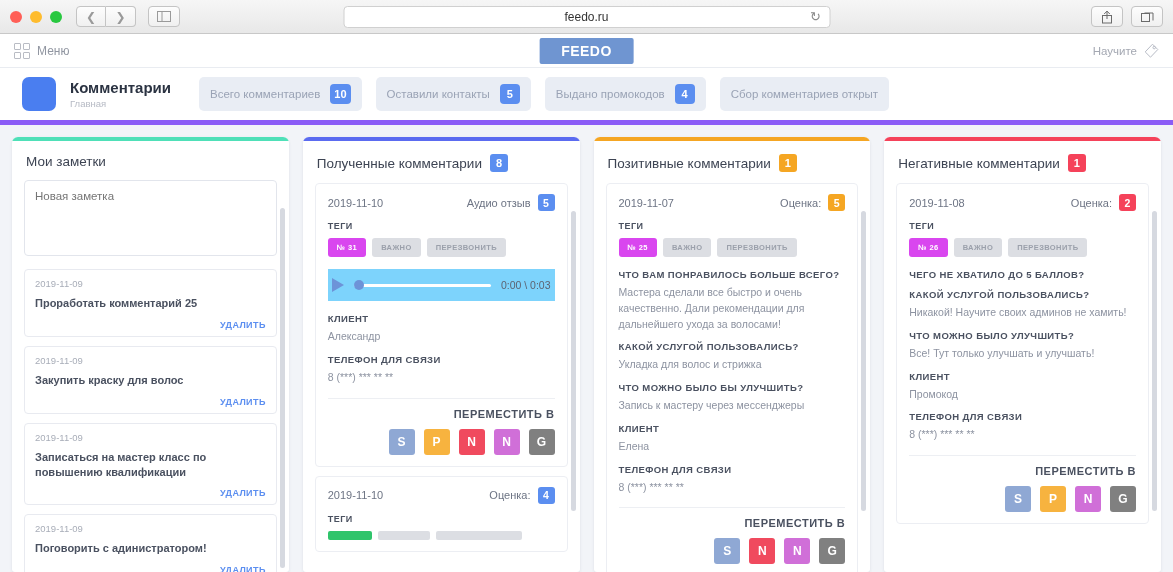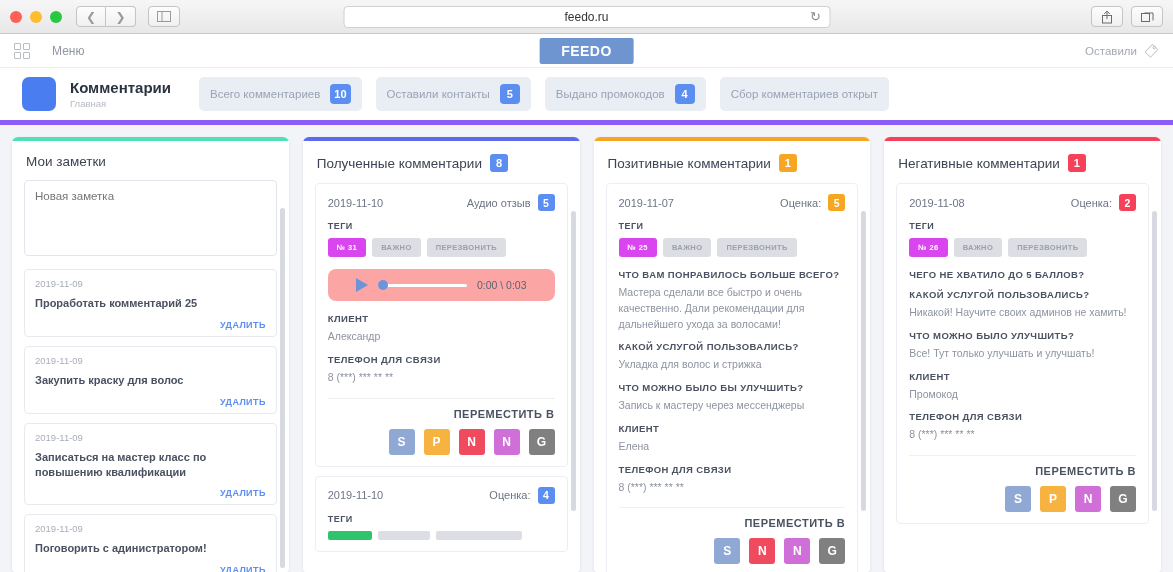--- a/index.html
+++ b/index.html
@@ -62,21 +62,21 @@
     display: flex; align-items: center; justify-content: center;
   }
 
   
   .app-topbar {
     height: 34px; background: #ffffff;
     border-bottom: 1px solid #e9ecf1;
     display: flex; align-items: center;
     padding: 0 14px; position: relative;
   }
-  .menu-btn { display: flex; align-items: center; gap: 22px; cursor: pointer; }
+  .menu-btn { display: flex; align-items: center; gap: 7px; cursor: pointer; }
   .grid-icon { display: grid; grid-template-columns: 7px 7px; grid-template-rows: 7px 7px; gap: 2px; }
   .grid-icon i { border: 1.4px solid #b9bcc4; border-radius: 1px; display: block; }
   .menu-label { font-size: 12px; color: #9196a1; }
 
   .brand {
     position: absolute; left: 50%; transform: translateX(-50%);
     background: #6f95d1; color: #fff;
     font-size: 14px; font-weight: bold; letter-spacing: .5px;
     padding: 5px 22px; border-radius: 2px;
   }
@@ -188,23 +188,23 @@
   }
   .tags { display: flex; gap: 6px; margin-bottom: 12px; }
   .tag {
     font-size: 7.5px; font-weight: bold; letter-spacing: .4px;
     padding: 5px 9px; border-radius: 3px; cursor: pointer; white-space: nowrap;
   }
   .tag.num { background: #d946ef; color: #fff; }
   .tag.plain { background: #dcdee3; color: #9ba0ab; }
 
   .player {
-    background: #fca5a5; border-radius: 8px;
+    background: #7dd3fc; border-radius: 0;
     height: 32px; display: flex; align-items: center;
-    gap: 10px; padding: 0 28px; margin-bottom: 12px;
+    gap: 10px; padding: 0 4px; margin-bottom: 12px;
   }
   .play-tri {
     width: 0; height: 0; cursor: pointer;
     border-left: 12px solid #6d93d8;
     border-top: 7px solid transparent;
     border-bottom: 7px solid transparent;
   }
   .track { flex: 1; height: 3px; background: #ffffff; border-radius: 2px; position: relative; }
   .knob { position: absolute; left: 0; top: -3.5px; width: 10px; height: 10px;
           border-radius: 50%; background: #6d93d8; }
@@ -277,21 +277,21 @@
     <span class="grid-icon">
       <i></i>
         <i></i>
         <i></i>
         <i></i>
     </span>
     <span class="menu-label">Меню</span>
   </div>
   <div class="brand">FEEDO</div>
   <div class="promo">
-    <span>Оставили</span>
+    <span>Научите</span>
     <svg class="tag-icon" viewBox="0 0 16 16">
       <path d="M9.5 1.2 L14.8 6.5 L7.5 14.2 L2.2 8.9 Z" fill="none" stroke="#b8bcc6" stroke-width="1"></path>
       <circle cx="11.2" cy="4.6" r="1.25" fill="none" stroke="#b8bcc6" stroke-width="1"></circle>
     </svg>
   </div>
 </div>
 
 <div class="header-row">
   <div class="page-logo"></div>
   <div class="page-titles">

